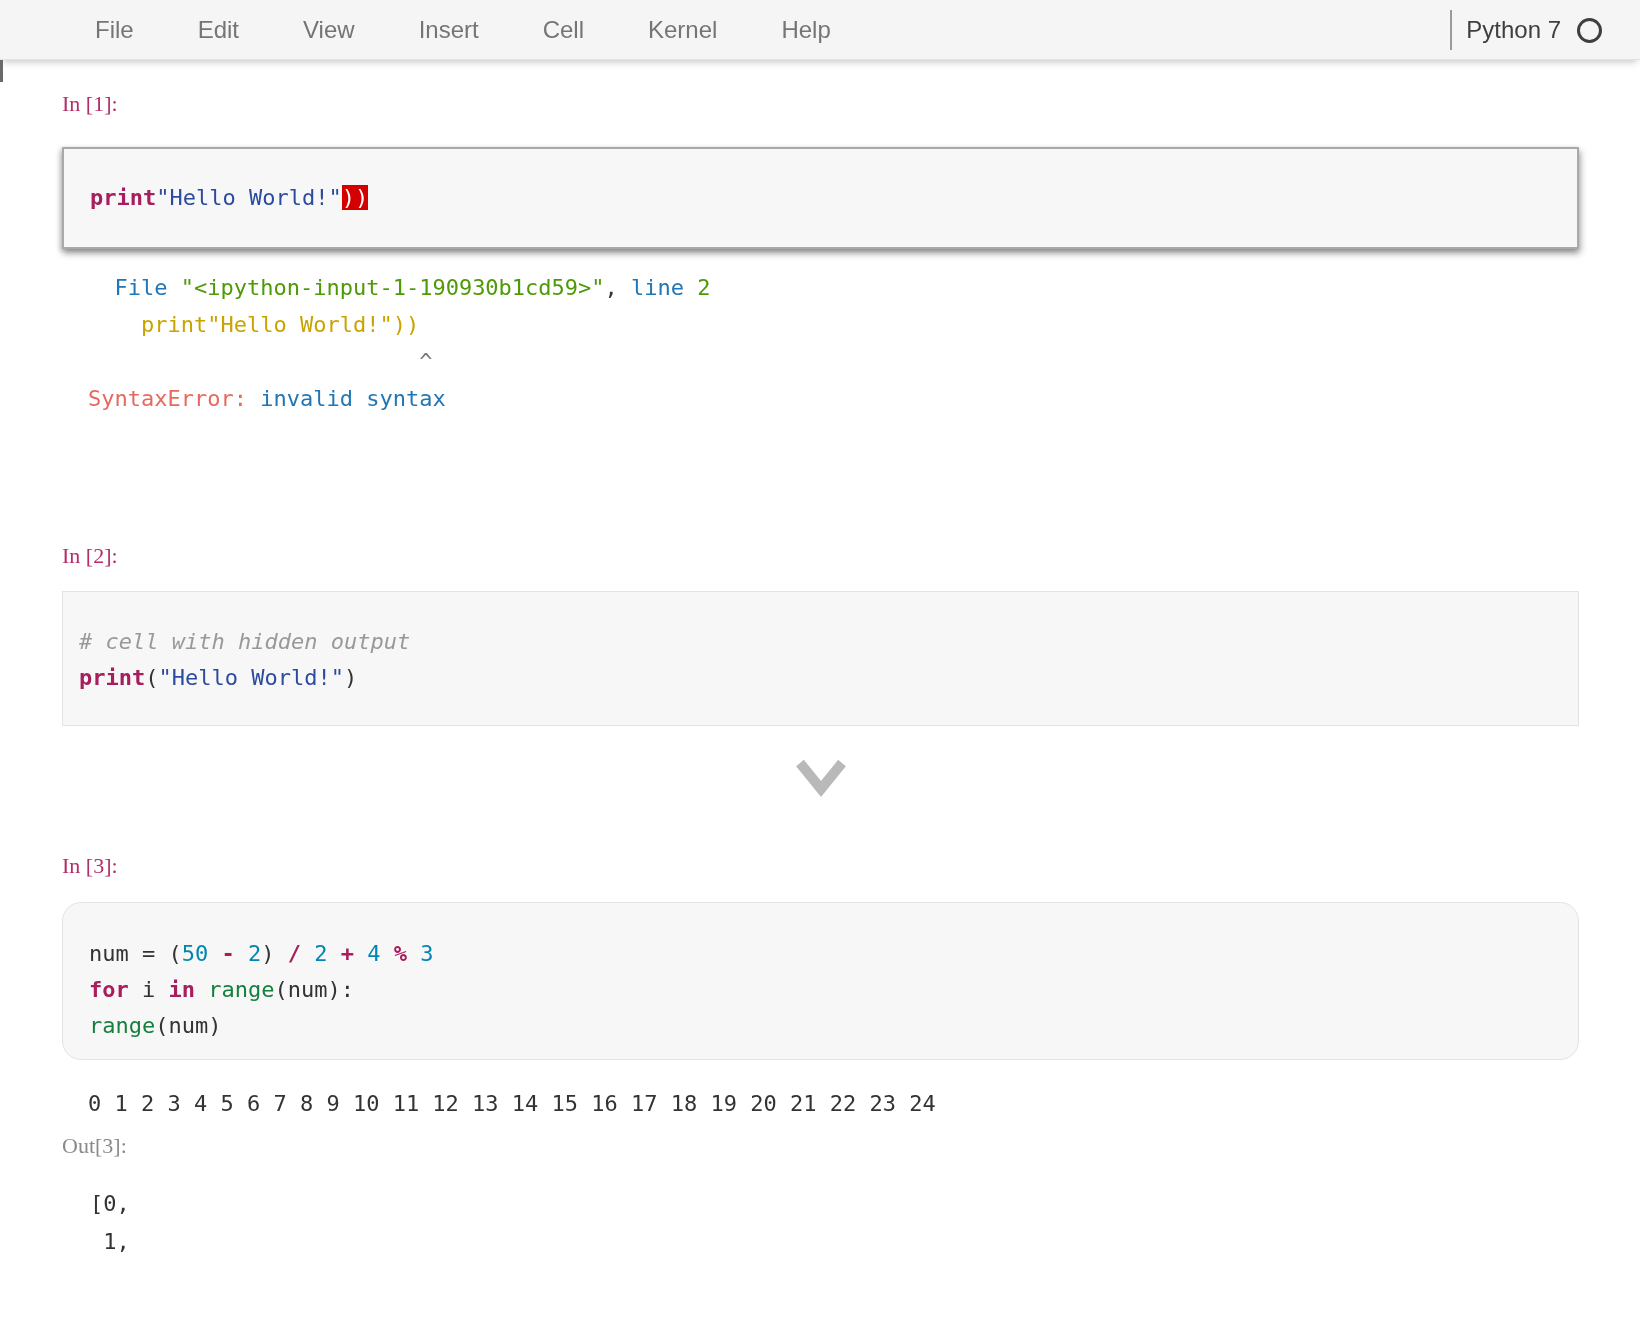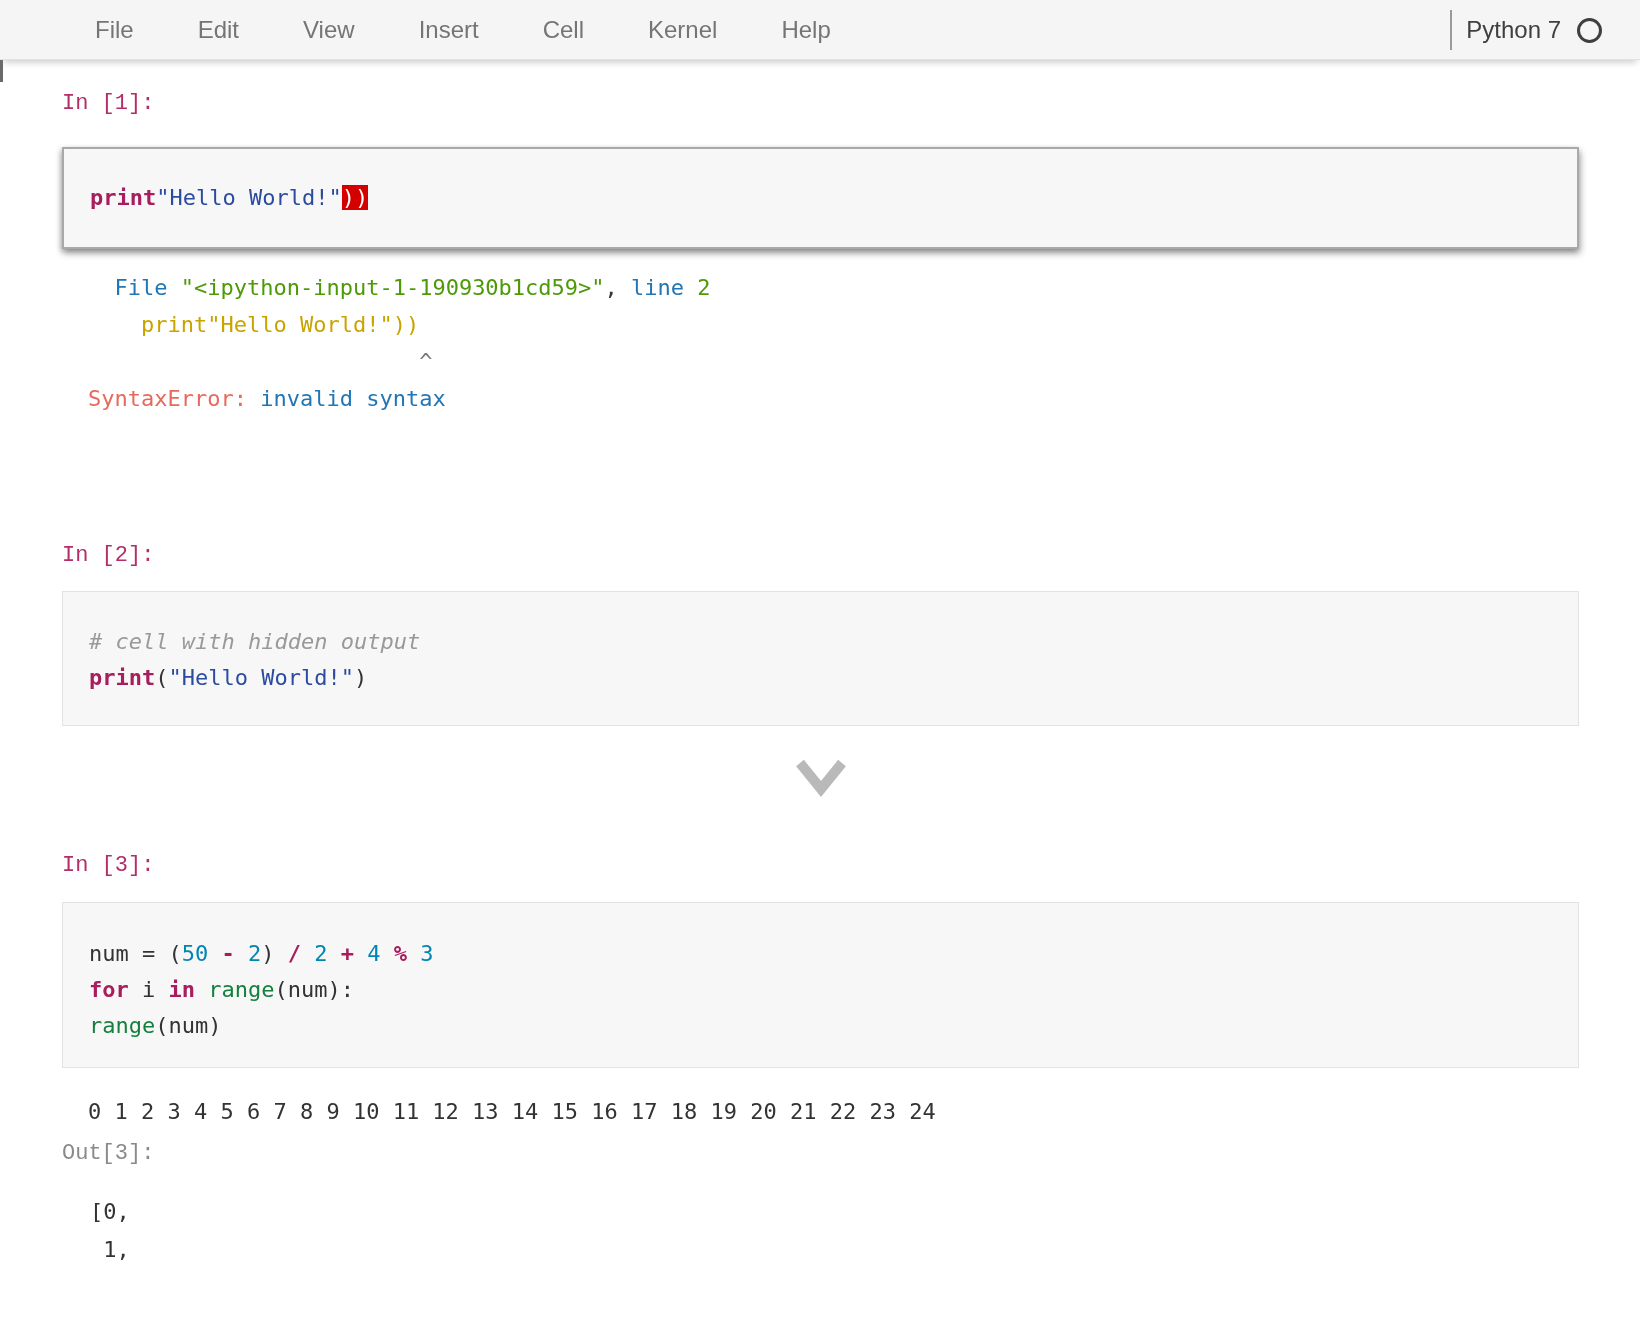--- a/index.html
+++ b/index.html
@@ -17,21 +17,21 @@
   .menu-item { font-size:24px; color:#757575; cursor:pointer; white-space:nowrap; }
   .kernel-area { position:absolute; right:38px; top:0; height:60px; display:flex; align-items:center; }
   .kernel-sep { width:2px; height:40px; background:#9a9a9a; margin-right:14px; }
   .kernel-name { font-size:24px; color:#3f3f3f; margin-right:16px; white-space:nowrap; }
   .kernel-circle { width:25px; height:25px; border:3px solid #3f3f3f; border-radius:50%; background:transparent; }
   .edge-tick { position:absolute; left:0; top:60px; width:3px; height:22px; background:#6a6a6a; }
 
   
   .nb { padding:0 61px 0 62px; }
   .prompt {
-    font-family:Liberation Mono, monospace; font-size:22px; line-height:24px;
+    font-family:Liberation Serif, serif; font-size:22px; line-height:24px;
     white-space:pre;
   }
   .prompt.in  { color:#b42d69; }
   .prompt.out { color:#8a8a8a; }
 
   .cell-input {
     background:#f7f7f7; border:1px solid #e3e3e3; width:100%;
   }
   .cell-input.selected {
     border:2px solid #a9a9a9;
@@ -41,24 +41,24 @@
     font-family:"DejaVu Sans Mono", monospace; font-size:22px; color:#333;
     white-space:pre;
   }
   .code-line { line-height:36px; height:36px; }
 
   #prompt1 { margin-top:32px; }
   #box1 { margin-top:31px; padding:31px 26px; }
   #err1 { margin-top:20px; margin-left:26px; }
   #err1 .code-line { line-height:37px; height:37px; }
   #prompt2 { margin-top:127px; }
-  #box2 { margin-top:23px; padding:32px 26px 29px; }
+  #box2 { margin-top:23px; padding:32px 16px 29px; }
   #fold { margin-top:30px; display:flex; justify-content:center; height:42px; cursor:pointer; }
   #prompt3 { margin-top:56px; }
-  #box3 { margin-top:24px; padding:33px 26px 23px; }
+  #box3 { margin-top:24px; padding:33px 26px 15px;border-radius:19px; }
   #stream3 { margin-top:26px; margin-left:26px; line-height:36px; }
   #promptOut3 { margin-top:12px; }
   #out3 { margin-top:27px; margin-left:28px; line-height:38px; }
 
   
   .tok-kw    { color:#a71d5d; font-weight:bold; }
   .tok-op    { color:#a71d5d; font-weight:bold; }
   .tok-str   { color:#2b4ba0; }
   .tok-num   { color:#0086b3; }
   .tok-bi    { color:#15803d; }

